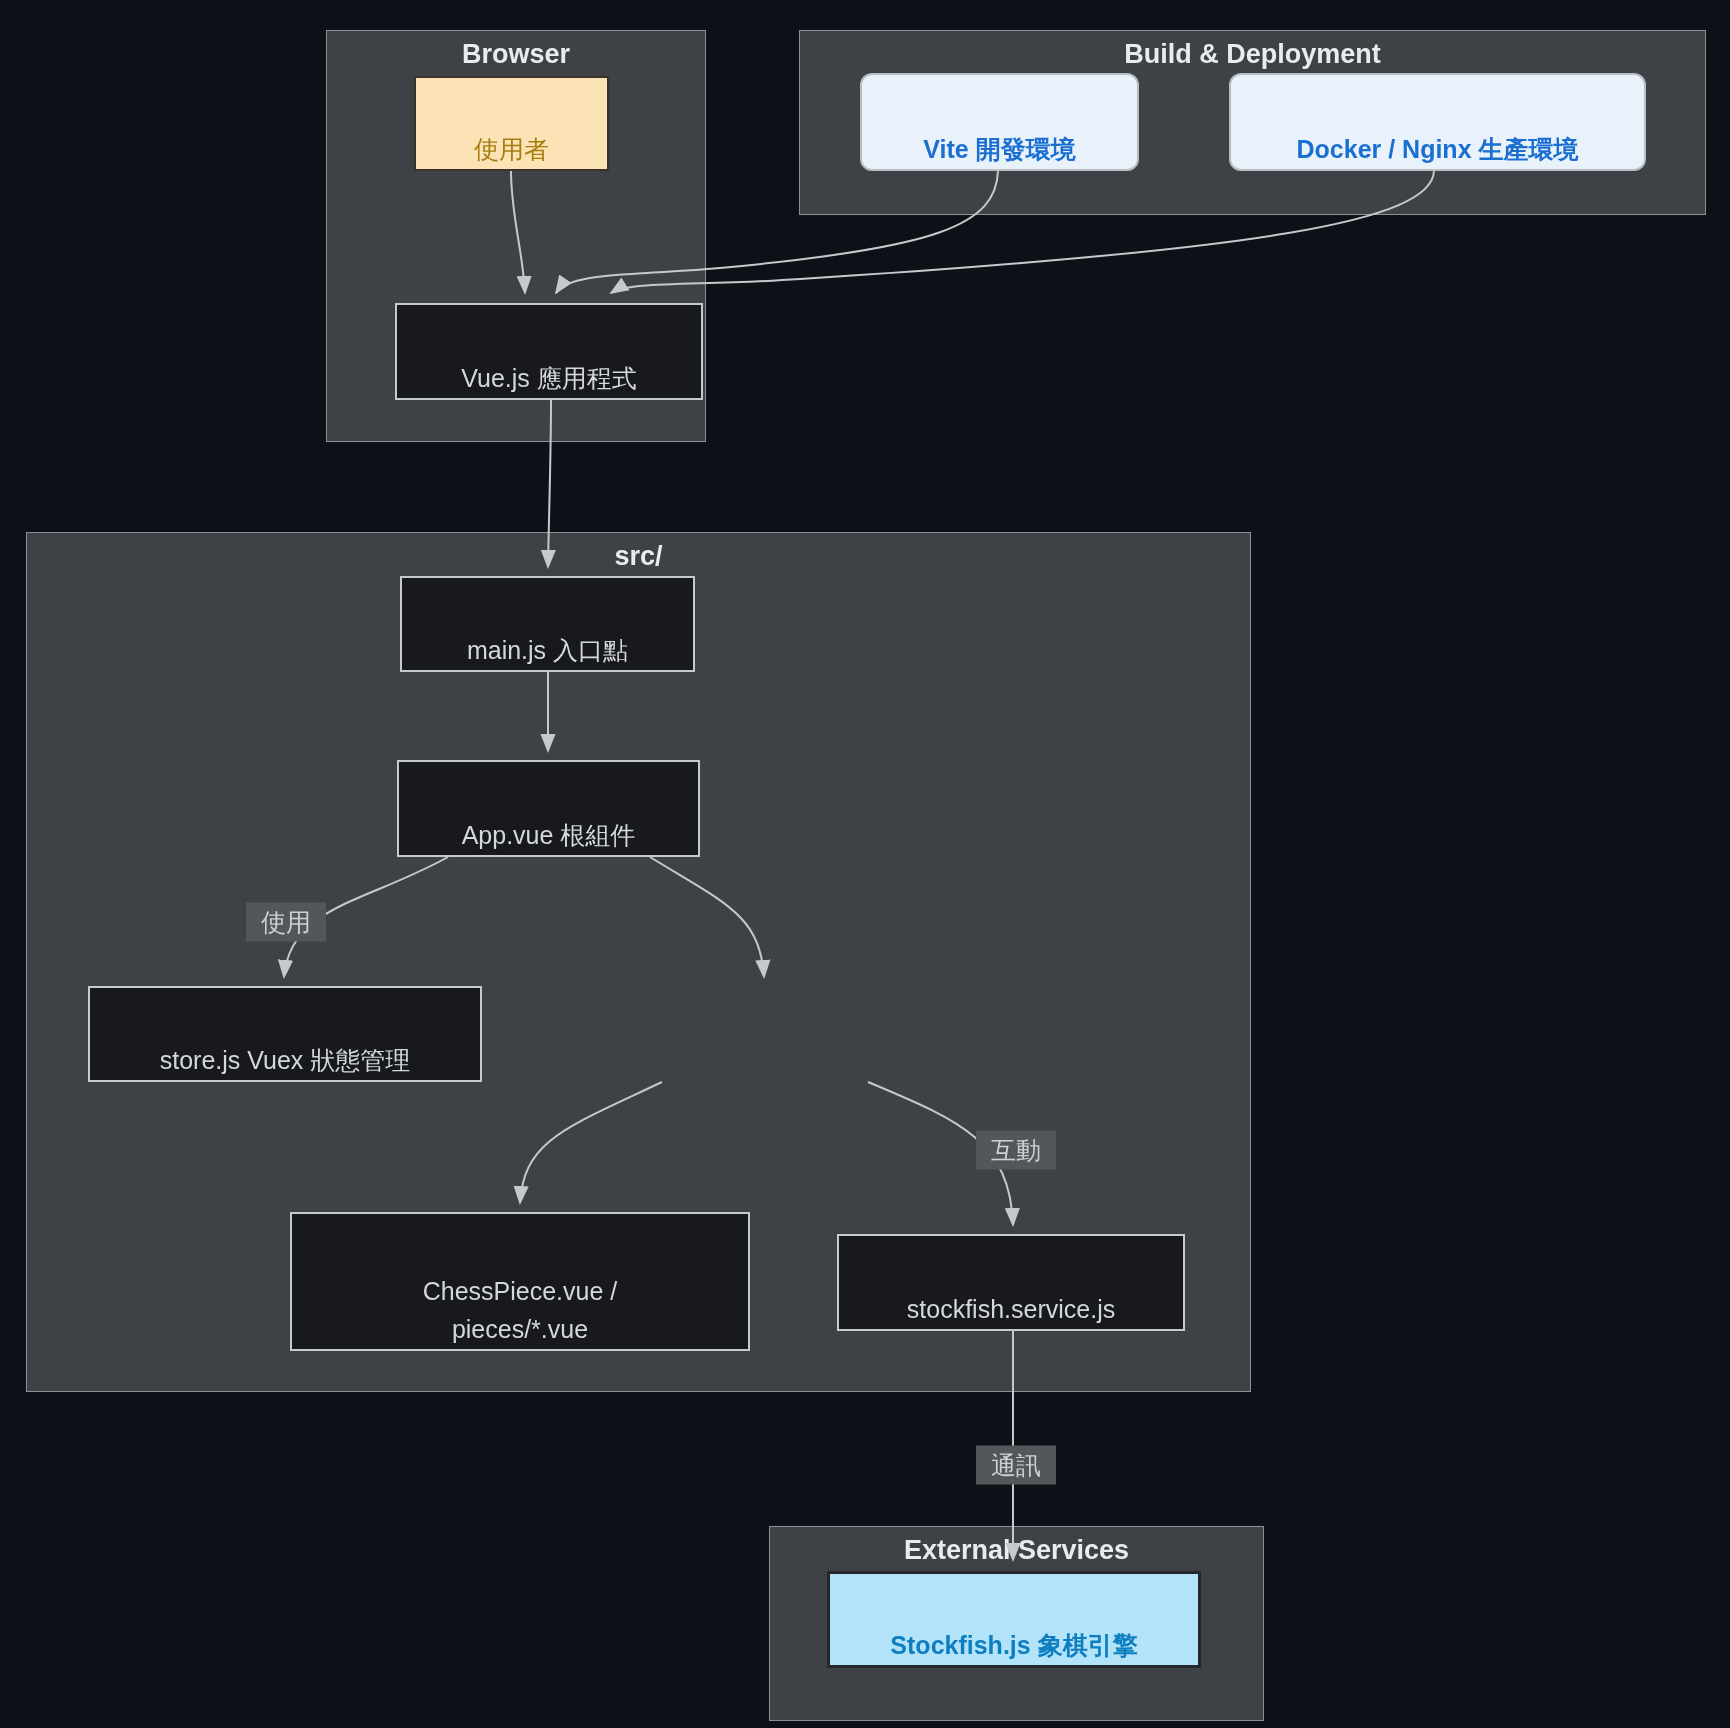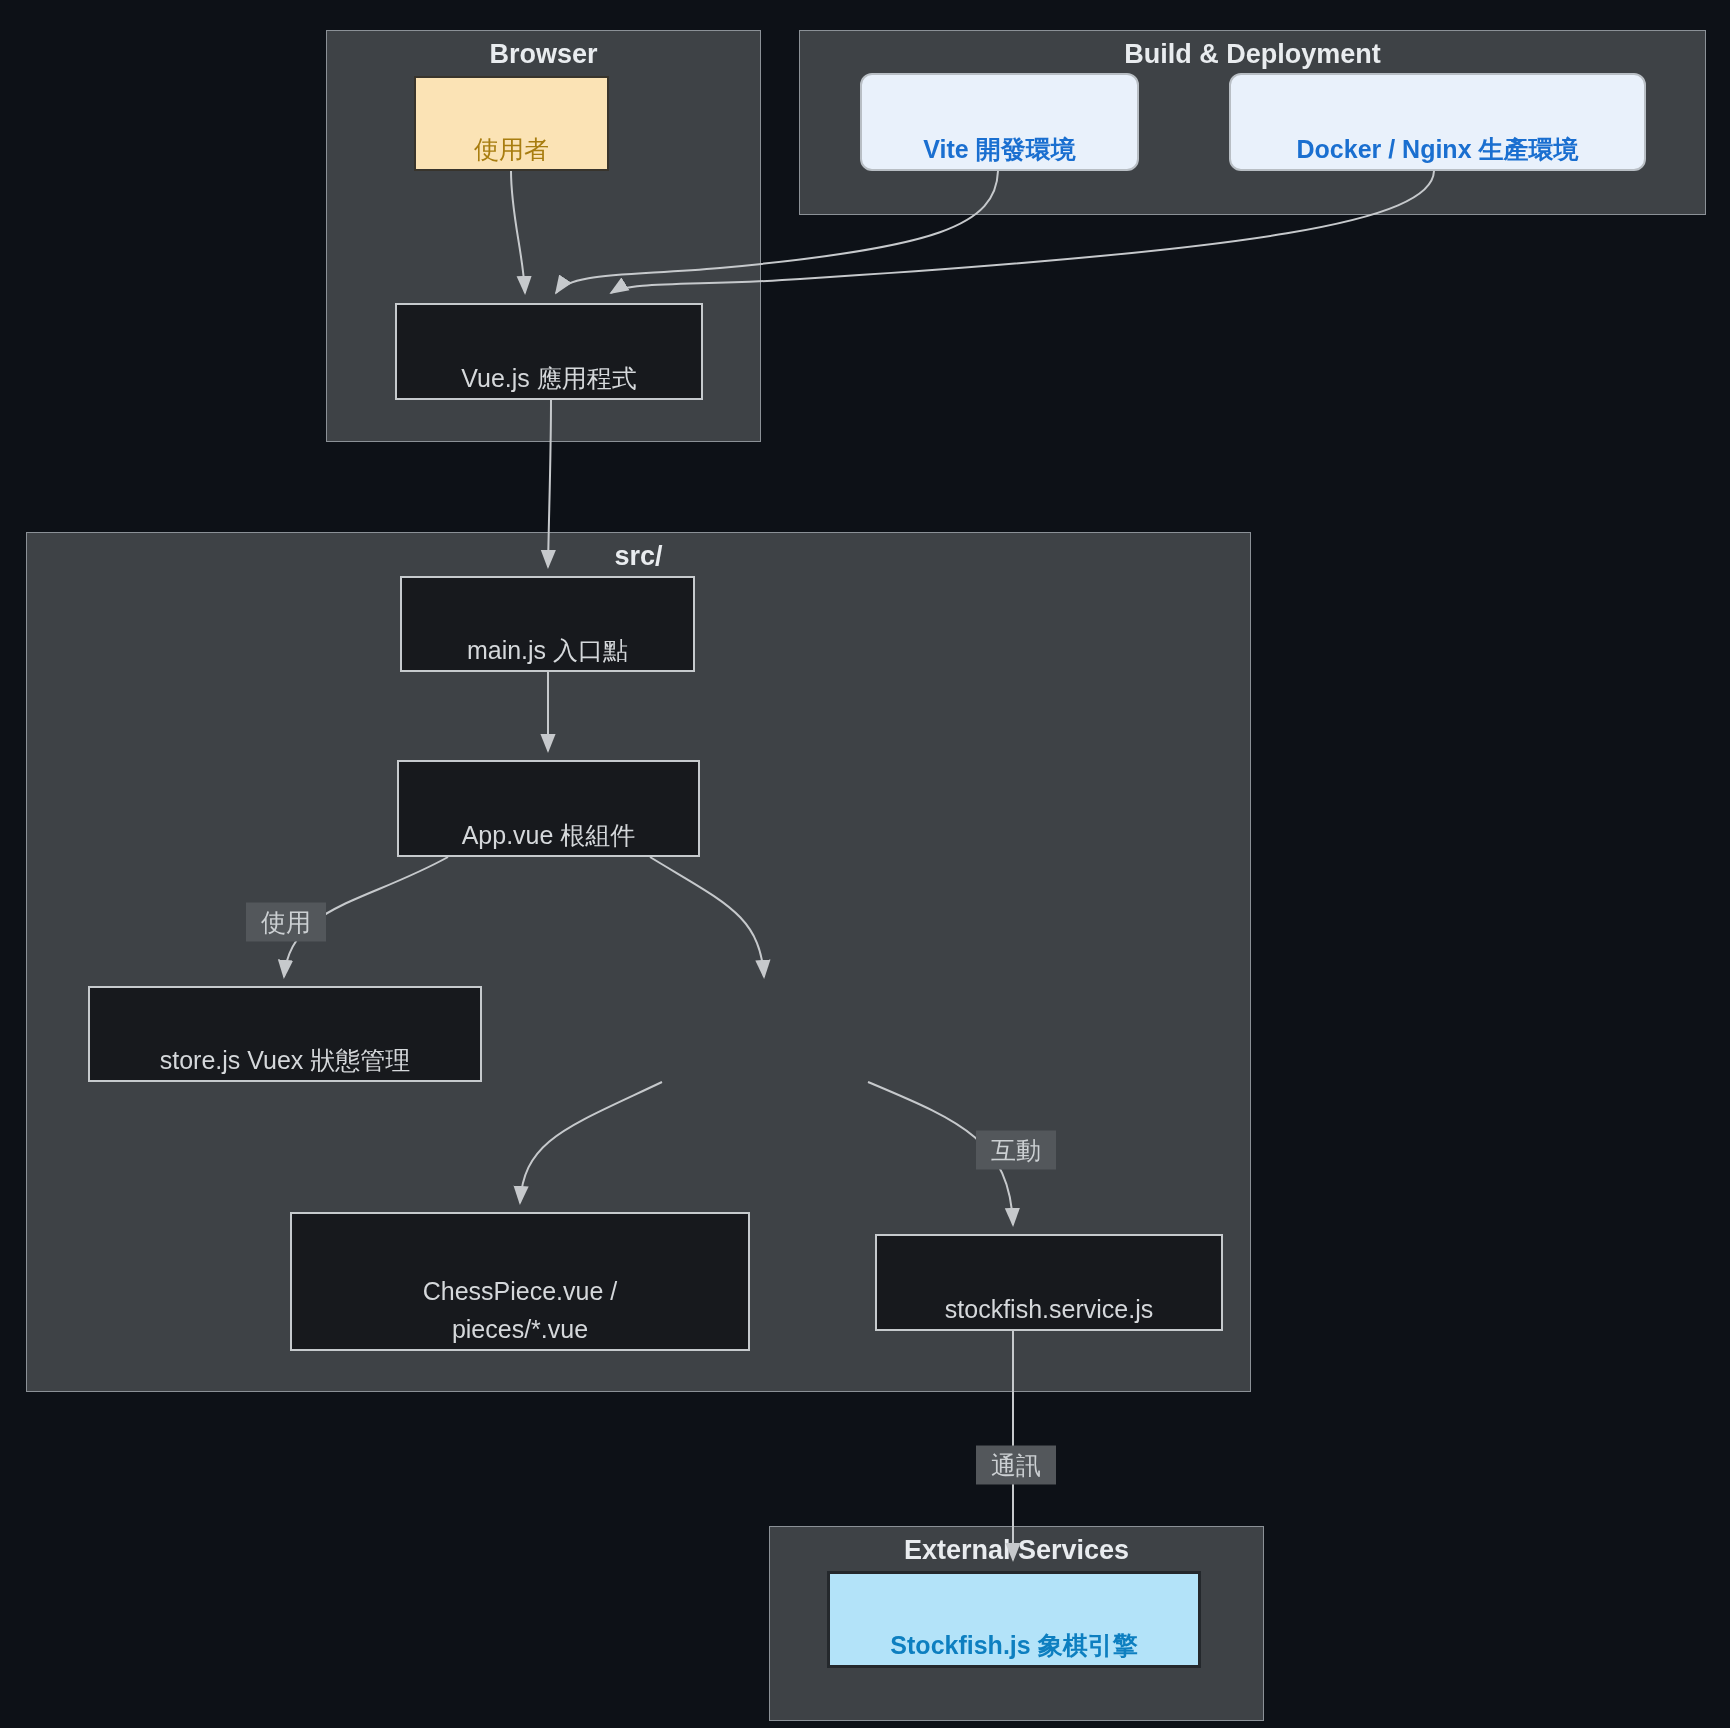--- a/index.html
+++ b/index.html
@@ -63,21 +63,21 @@
     position:absolute;z-index:3;transform:translate(-50%,-50%);
     background:var(--edge-label-bg);color:var(--edge-label-text);
     font-size:25px;padding:3px 15px;white-space:nowrap;
   }
 </style>
 </head>
 <body>
 
 <div class="canvas">
 
-  <div class="subgraph" style="left:326px;top:30px;width:435px;height:412px">
+  <div class="subgraph" style="left:326px;top:30px;width:380px;height:412px">
     <div class="subgraph-title">Browser</div>
   </div>
 
   <div class="subgraph" style="left:799px;top:30px;width:907px;height:185px">
     <div class="subgraph-title">Build &amp; Deployment</div>
   </div>
 
   <div class="subgraph" style="left:26px;top:532px;width:1225px;height:860px">
     <div class="subgraph-title">src/</div>
   </div>
@@ -131,21 +131,21 @@
   <div class="node" style="left:88px;top:986px;width:394px;height:96px">
     <span class="node-label">store.js Vuex 狀態管理</span>
   </div>
 
 
   <div class="node" style="left:290px;top:1212px;width:460px;height:139px">
     <span class="node-label">ChessPiece.vue /
 pieces/*.vue</span>
   </div>
 
-  <div class="node" style="left:875px;top:1234px;width:348px;height:97px">
+  <div class="node" style="left:837px;top:1234px;width:348px;height:97px">
     <span class="node-label">stockfish.service.js</span>
   </div>
 
   <div class="node engine" style="left:827px;top:1571px;width:374px;height:97px">
     <span class="node-label">Stockfish.js 象棋引擎</span>
   </div>
 
   <div class="edge-label" style="left:286px;top:922px">使用</div>
   <div class="edge-label" style="left:1016px;top:1150px">互動</div>
   <div class="edge-label" style="left:1016px;top:1465px">通訊</div>

